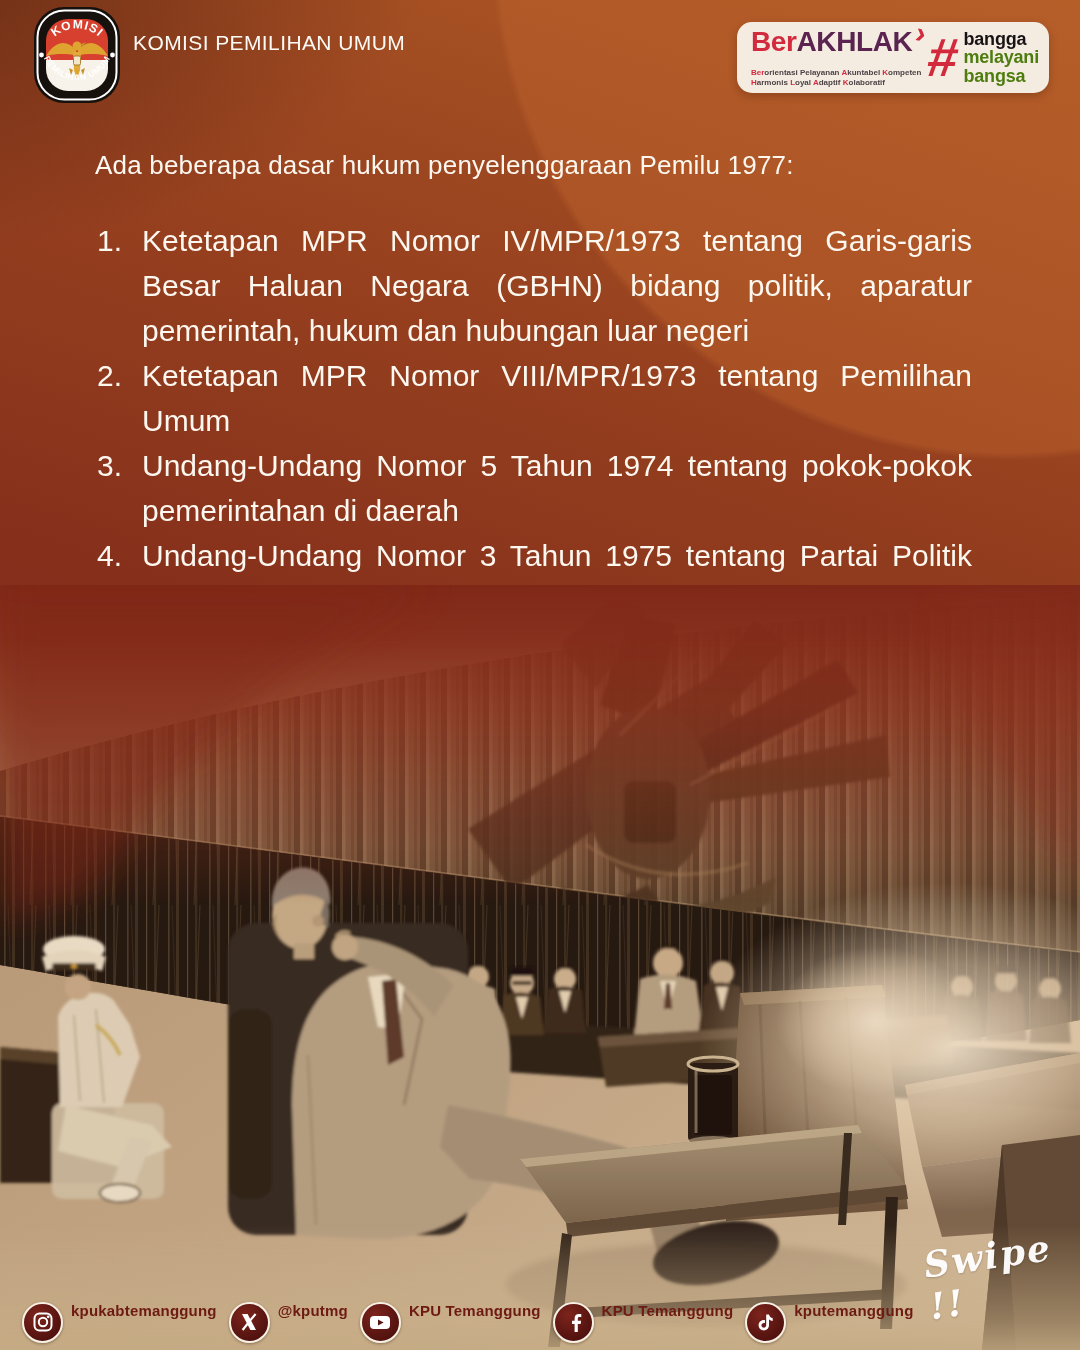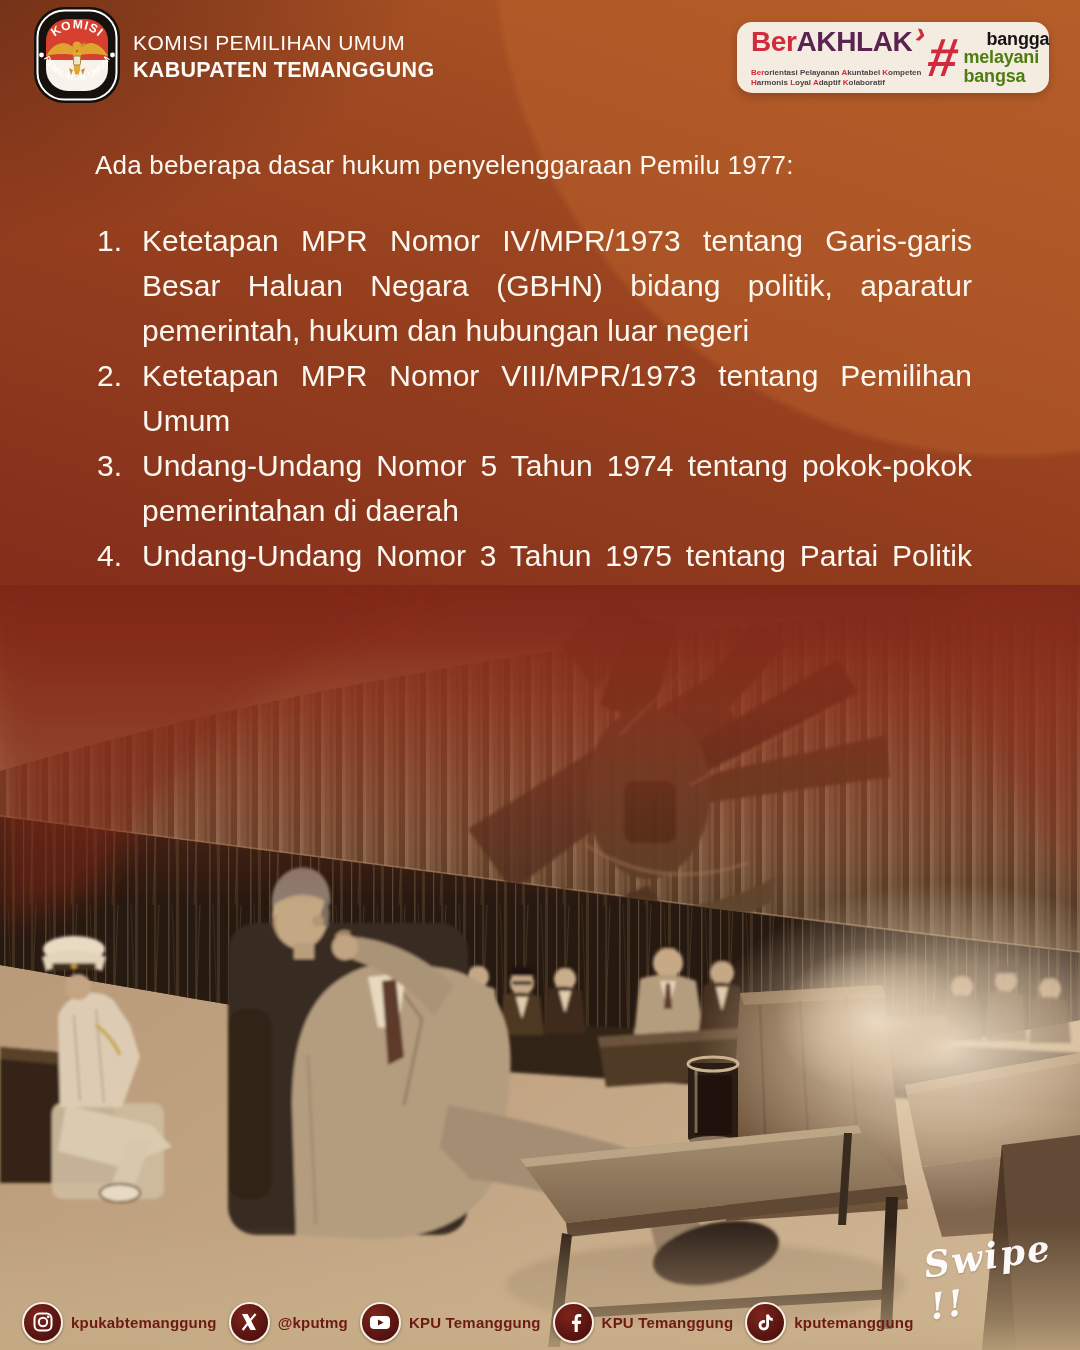--- a/index.html
+++ b/index.html
@@ -24,39 +24,39 @@
   .bk{width:176px;margin-left:3px;}
   .bk-title{font-size:28px;font-weight:800;line-height:1;position:relative;letter-spacing:-.4px;white-space:nowrap;}
   .bk-ber{color:#d32b3e;}
   .bk-akhlak{color:#5a2350;}
   .bk-arrow{position:absolute;right:-4px;top:-10px;color:#d32b3e;font-size:30px;font-weight:800;transform:rotate(12deg);line-height:1;}
   .bk-tag{margin-top:12px;font-size:8px;font-weight:700;color:#4c4346;line-height:10px;white-space:nowrap;}
   .bk-tag .r{color:#d32b3e;}
   .bm{display:flex;align-items:center;margin-left:7px;}
   .bm-hash{font-size:54px;font-weight:800;color:#d3293c;line-height:.85;margin-right:5px;transform:skewX(-8deg);}
   .bm-words{font-size:18px;font-weight:800;line-height:18.5px;letter-spacing:-.2px;}
-  .w-b{color:#171314;margin-left:23px;}
+  .w-b{color:#171314;}
   .w-r{color:#4d7c0f;}
   
   .content{position:absolute;left:95px;top:150px;width:877px;color:#fcf7ef;}
   .heading{font-size:26px;font-weight:500;letter-spacing:.2px;}
   ol.laws{margin:37px 0 0 0;padding:0;list-style:none;counter-reset:law;}
   ol.laws li{counter-increment:law;position:relative;padding-left:47px;font-size:30px;line-height:45px;text-align:justify;}
   ol.laws li::before{content:counter(law) ".";position:absolute;left:2px;}
   
   .photo{position:absolute;left:0;top:585px;width:1080px;height:765px;}
   
   .swipe{
     position:absolute;left:926px;top:1233px;color:#fff;font-size:36px;font-style:italic;font-weight:600;
     font-family:"DejaVu Serif",serif;letter-spacing:2px;transform:rotate(-8deg);opacity:.96;
     text-shadow:0 1px 2px rgba(60,30,10,.25);
   }
   
   .footer{position:absolute;left:0;top:1299px;width:1080px;height:46px;display:flex;align-items:center;padding-left:22px;box-sizing:border-box;gap:12px;}
-  .fitem{display:flex;align-items:center;gap:8px;}
+  .fitem{display:flex;align-items:flex-start;gap:8px;}
   .ficon{
     width:41px;height:41px;border-radius:50%;box-sizing:border-box;flex:0 0 auto;
     background:radial-gradient(circle at 36% 30%, #7d241c 0%, #591511 60%, #430d0b 100%);
     border:2.5px solid #f6efe3;display:flex;align-items:center;justify-content:center;
     box-shadow:0 1px 3px rgba(50,25,10,.4);
   }
   .flabel{font-size:15px;font-weight:800;color:#6d1a12;letter-spacing:.2px;white-space:nowrap;}
 </style>
 </head>
 <body>
@@ -93,21 +93,20 @@
     </text>
     <text font-size="8.5" font-weight="800" fill="#ffffff" font-family="Liberation Sans,sans-serif" letter-spacing=".6">
       <textPath href="#tp2" startOffset="50%" text-anchor="middle">PEMILIHAN UMUM</textPath>
     </text>
     <circle cx="8.5" cy="49" r="2.4" fill="#ffffff"></circle>
     <circle cx="79.5" cy="49" r="2.4" fill="#ffffff"></circle>
   </svg>
 
   <div class="org">
     <div class="l1">KOMISI PEMILIHAN UMUM</div>
-    <div class="l2">KABUPATEN TEMANGGUNG</div>
   </div>
 
   <div class="badge">
     <div class="bk">
       <div class="bk-title">
         <span class="bk-ber">Ber</span><span class="bk-akhlak">AKHLAK</span>
         <span class="bk-arrow">›</span>
       </div>
       <div class="bk-tag">
         <div class="tl"><span class="r">Ber</span><span>orientasi Pelayanan </span><span class="r">A</span><span>kuntabel </span><span class="r">K</span><span>ompeten</span></div>

